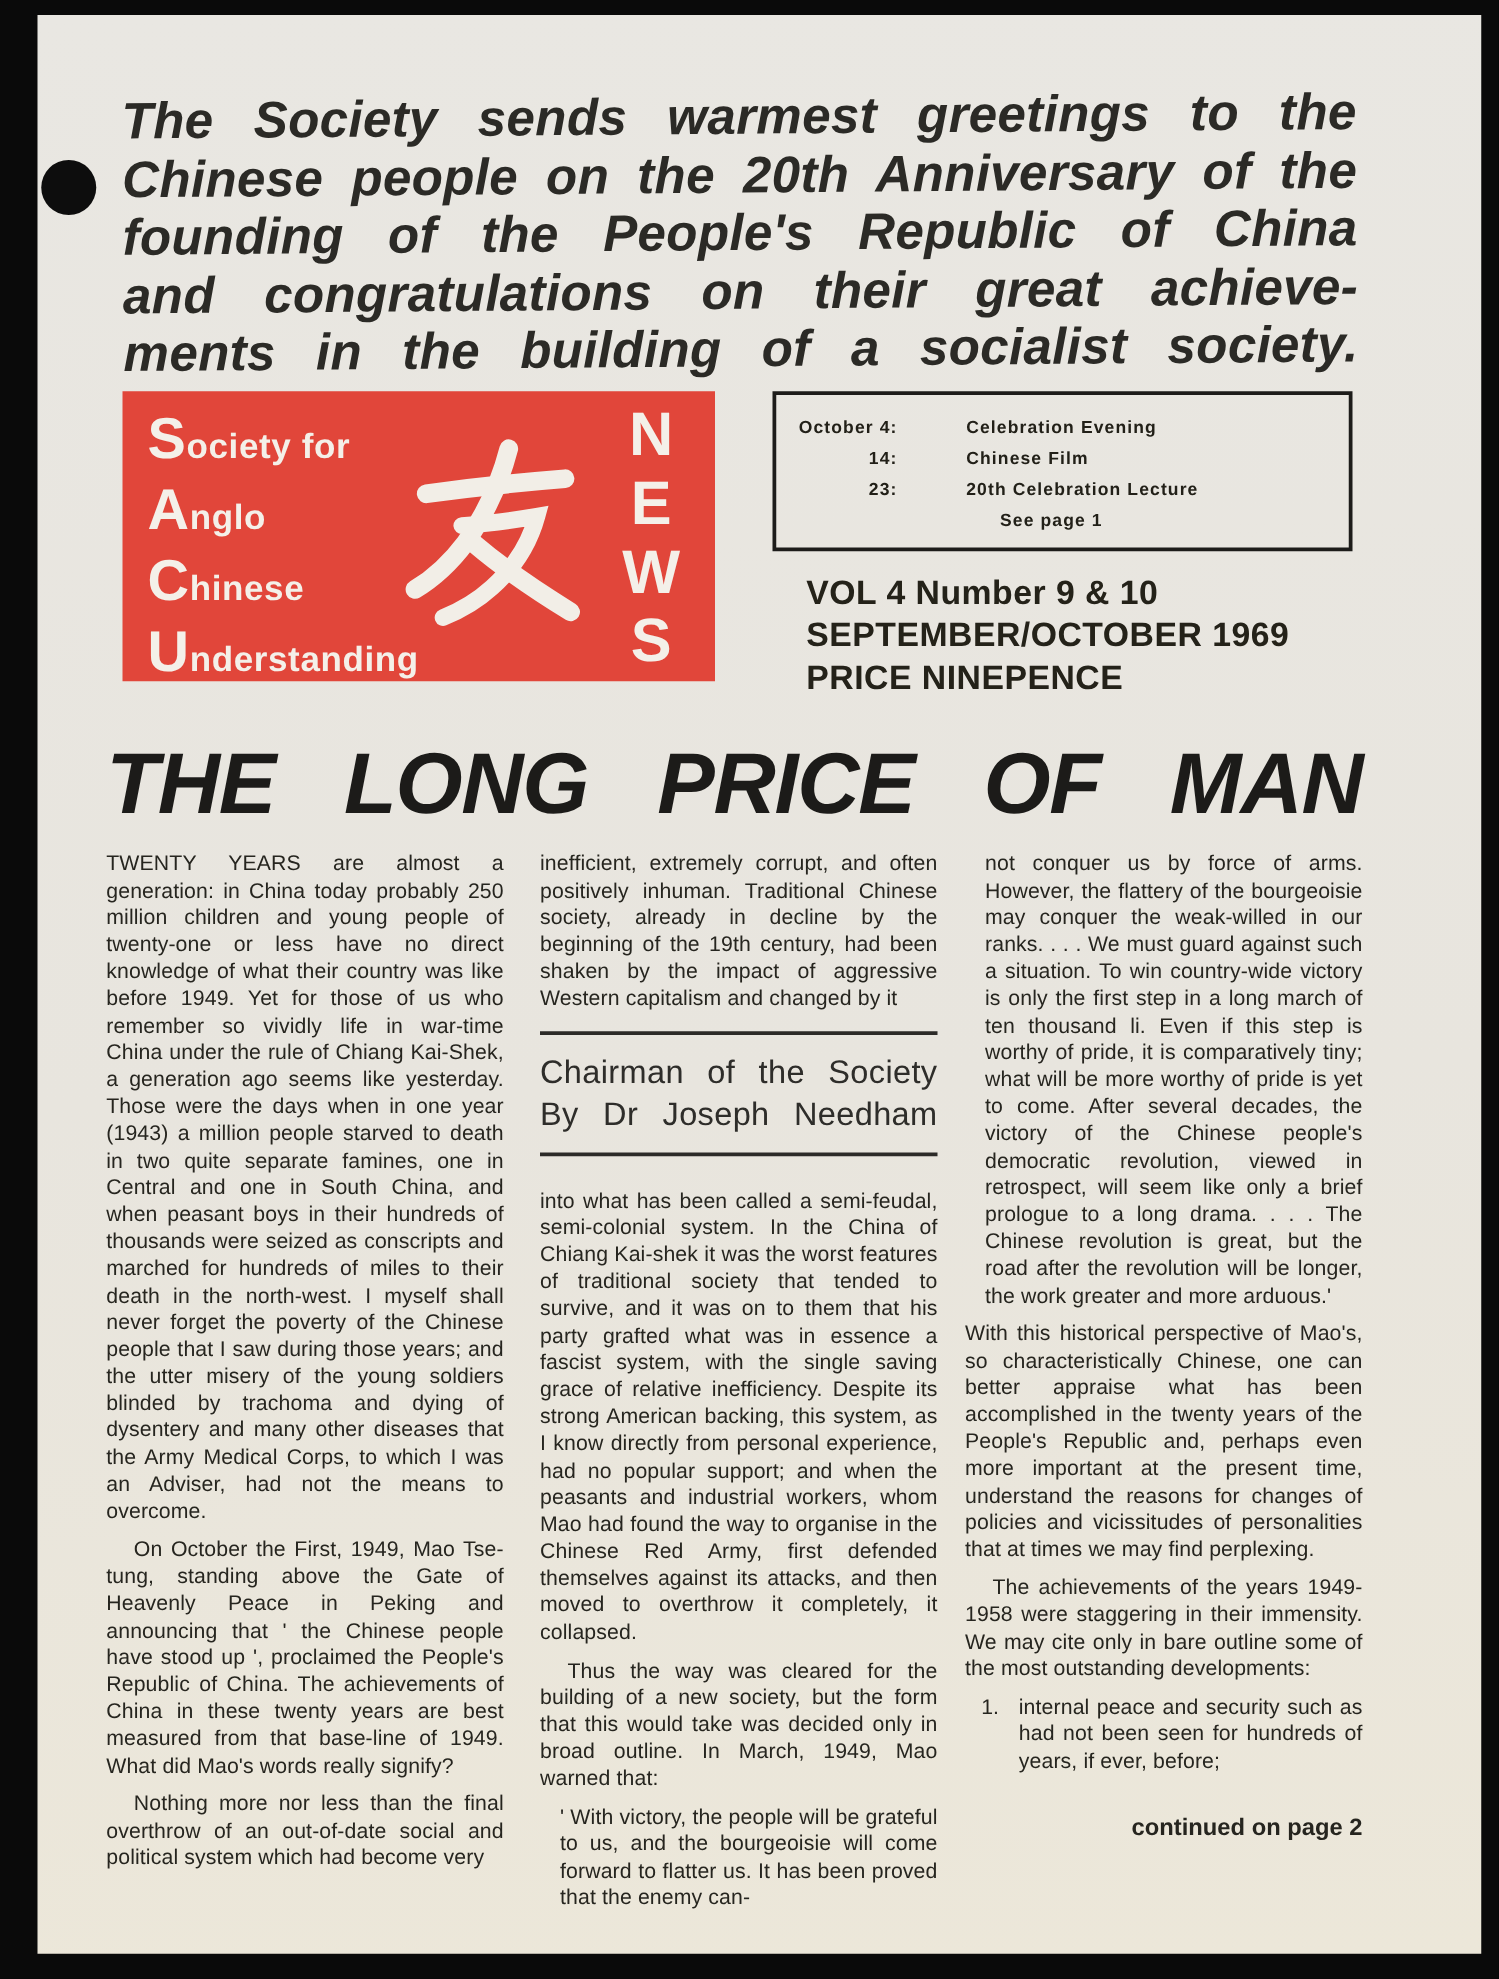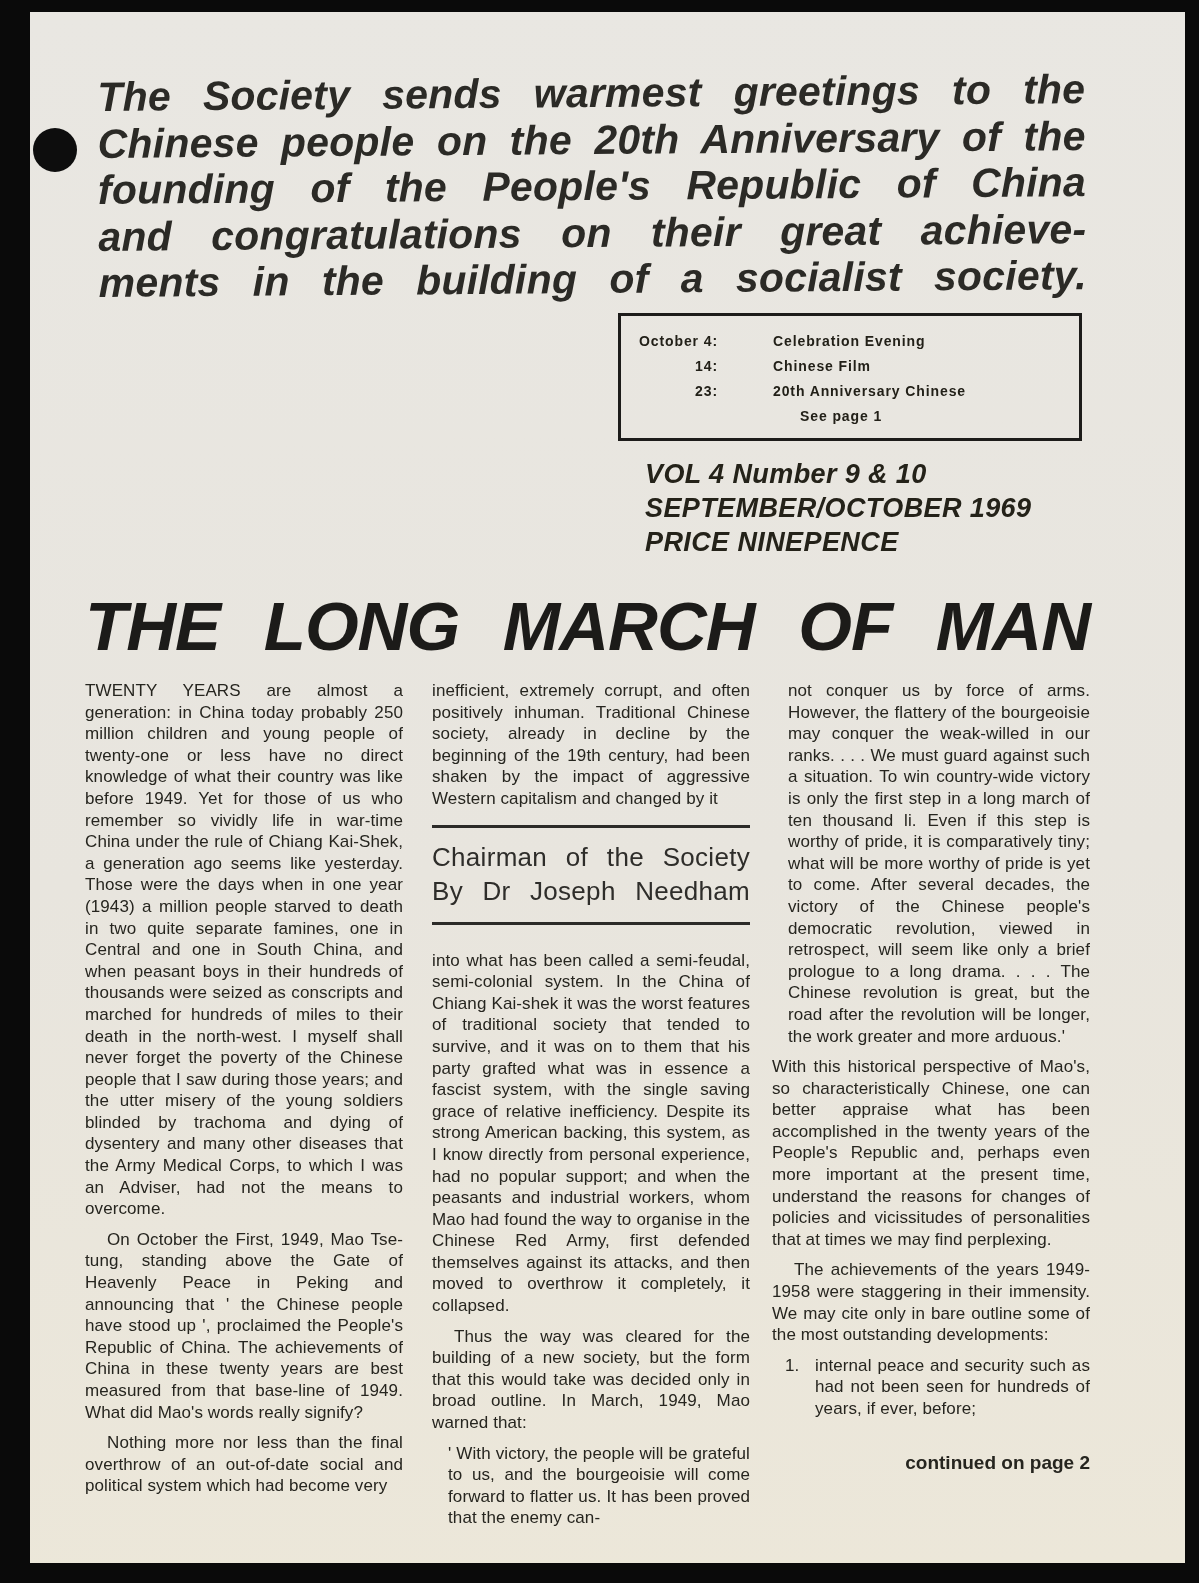--- a/index.html
+++ b/index.html
@@ -69,21 +69,21 @@
     font-size: 14px; font-weight: bold; line-height: 25px; letter-spacing: 0.9px;
   }
   .event-date { text-align: right; }
   .events-footer { margin-left: 167px; }
 
   
   .issue-info {
     position: absolute; left: 615px; top: 445px;
     color: #242219;
   }
-  .issue-line { font-size: 27px; font-weight: bold; line-height: 34px; letter-spacing: 0.4px; font-style: italic; }
+  .issue-line { font-size: 27px; font-weight: bold; line-height: 34px; letter-spacing: 0.4px; }
 
   
   .headline {
     position: absolute; left: 55px; top: 578px; width: 1005px;
     font-size: 69px; font-weight: bold; font-style: italic;
     letter-spacing: -1px; line-height: 74px;
     color: #1c1b19;
     text-align: justify; text-align-last: justify;
     word-spacing: 10px;
     white-space: nowrap1;
@@ -131,44 +131,66 @@
     <div class="punch-hole"></div>
 
     <div class="greeting">
       <div class="greeting-line">The Society sends warmest greetings to the</div>
       <div class="greeting-line">Chinese people on the 20th Anniversary of the</div>
       <div class="greeting-line">founding of the People's Republic of China</div>
       <div class="greeting-line">and congratulations on their great achieve-</div>
       <div class="greeting-line">ments in the building of a socialist society.</div>
     </div>
 
+    <div class="logo-box">
+      <div class="sacu-lines">
+        <div class="sacu-line">Society for</div>
+        <div class="sacu-line">Anglo</div>
+        <div class="sacu-line">Chinese</div>
+        <div class="sacu-line">Understanding</div>
+      </div>
+      <svg class="you-char" viewBox="0 0 100 100" role="img" aria-label="友">
+        <g stroke="#f2eee7" fill="none" stroke-linecap="round">
+          <path d="M14 30 Q 50 25 88 22" stroke-width="10"></path>
+          <path d="M58 6 Q 51 33 35 56 Q 23 72 8 81" stroke-width="10"></path>
+          <path d="M33 47 Q 56 45 73 42 Q 67 64 49 80 Q 38 90 23 96" stroke-width="9"></path>
+          <path d="M40 57 Q 60 74 91 93" stroke-width="10"></path>
+        </g>
+      </svg>
+      <div class="news-col">
+        <span class="news-letter">N</span>
+        <span class="news-letter">E</span>
+        <span class="news-letter">W</span>
+        <span class="news-letter">S</span>
+      </div>
+    </div>
 
     <div class="events-box">
       <div class="event-row">
         <span class="event-date">October 4:</span>
         <span class="event-label">Celebration Evening</span>
       </div>
       <div class="event-row">
         <span class="event-date">14:</span>
         <span class="event-label">Chinese Film</span>
       </div>
       <div class="event-row">
         <span class="event-date">23:</span>
-        <span class="event-label">20th Anniversary Chinese</span>
+        <span class="event-label">20th Celebration Lecture</span>
       </div>
       <div class="events-footer">See page 1</div>
     </div>
 
     <div class="issue-info">
       <div class="issue-line">VOL 4 Number 9 &amp; 10</div>
       <div class="issue-line">SEPTEMBER/OCTOBER 1969</div>
       <div class="issue-line">PRICE NINEPENCE</div>
     </div>
 
-    <div class="headline">THE LONG MARCH OF MAN</div>
+    <div class="headline">THE LONG PRICE OF MAN</div>
 
     <div class="columns">
 
       <div class="col col1">
         <p>TWENTY YEARS are almost a generation: in China today probably 250 million children and young people of twenty-one or less have no direct knowledge of what their country was like before 1949. Yet for those of us who remember so vividly life in war-time China under the rule of Chiang Kai-Shek, a generation ago seems like yesterday. Those were the days when in one year (1943) a million people starved to death in two quite separate famines, one in Central and one in South China, and when peasant boys in their hundreds of thousands were seized as conscripts and marched for hundreds of miles to their death in the north-west. I myself shall never forget the poverty of the Chinese people that I saw during those years; and the utter misery of the young soldiers blinded by trachoma and dying of dysentery and many other diseases that the Army Medical Corps, to which I was an Adviser, had not the means to overcome.</p>
         <p class="indent">On October the First, 1949, Mao Tse-tung, standing above the Gate of Heavenly Peace in Peking and announcing that ' the Chinese people have stood up ', proclaimed the People's Republic of China. The achievements of China in these twenty years are best measured from that base-line of 1949. What did Mao's words really signify?</p>
         <p class="indent">Nothing more nor less than the final overthrow of an out-of-date social and political system which had become very</p>
       </div>
 
       <div class="col col2">

